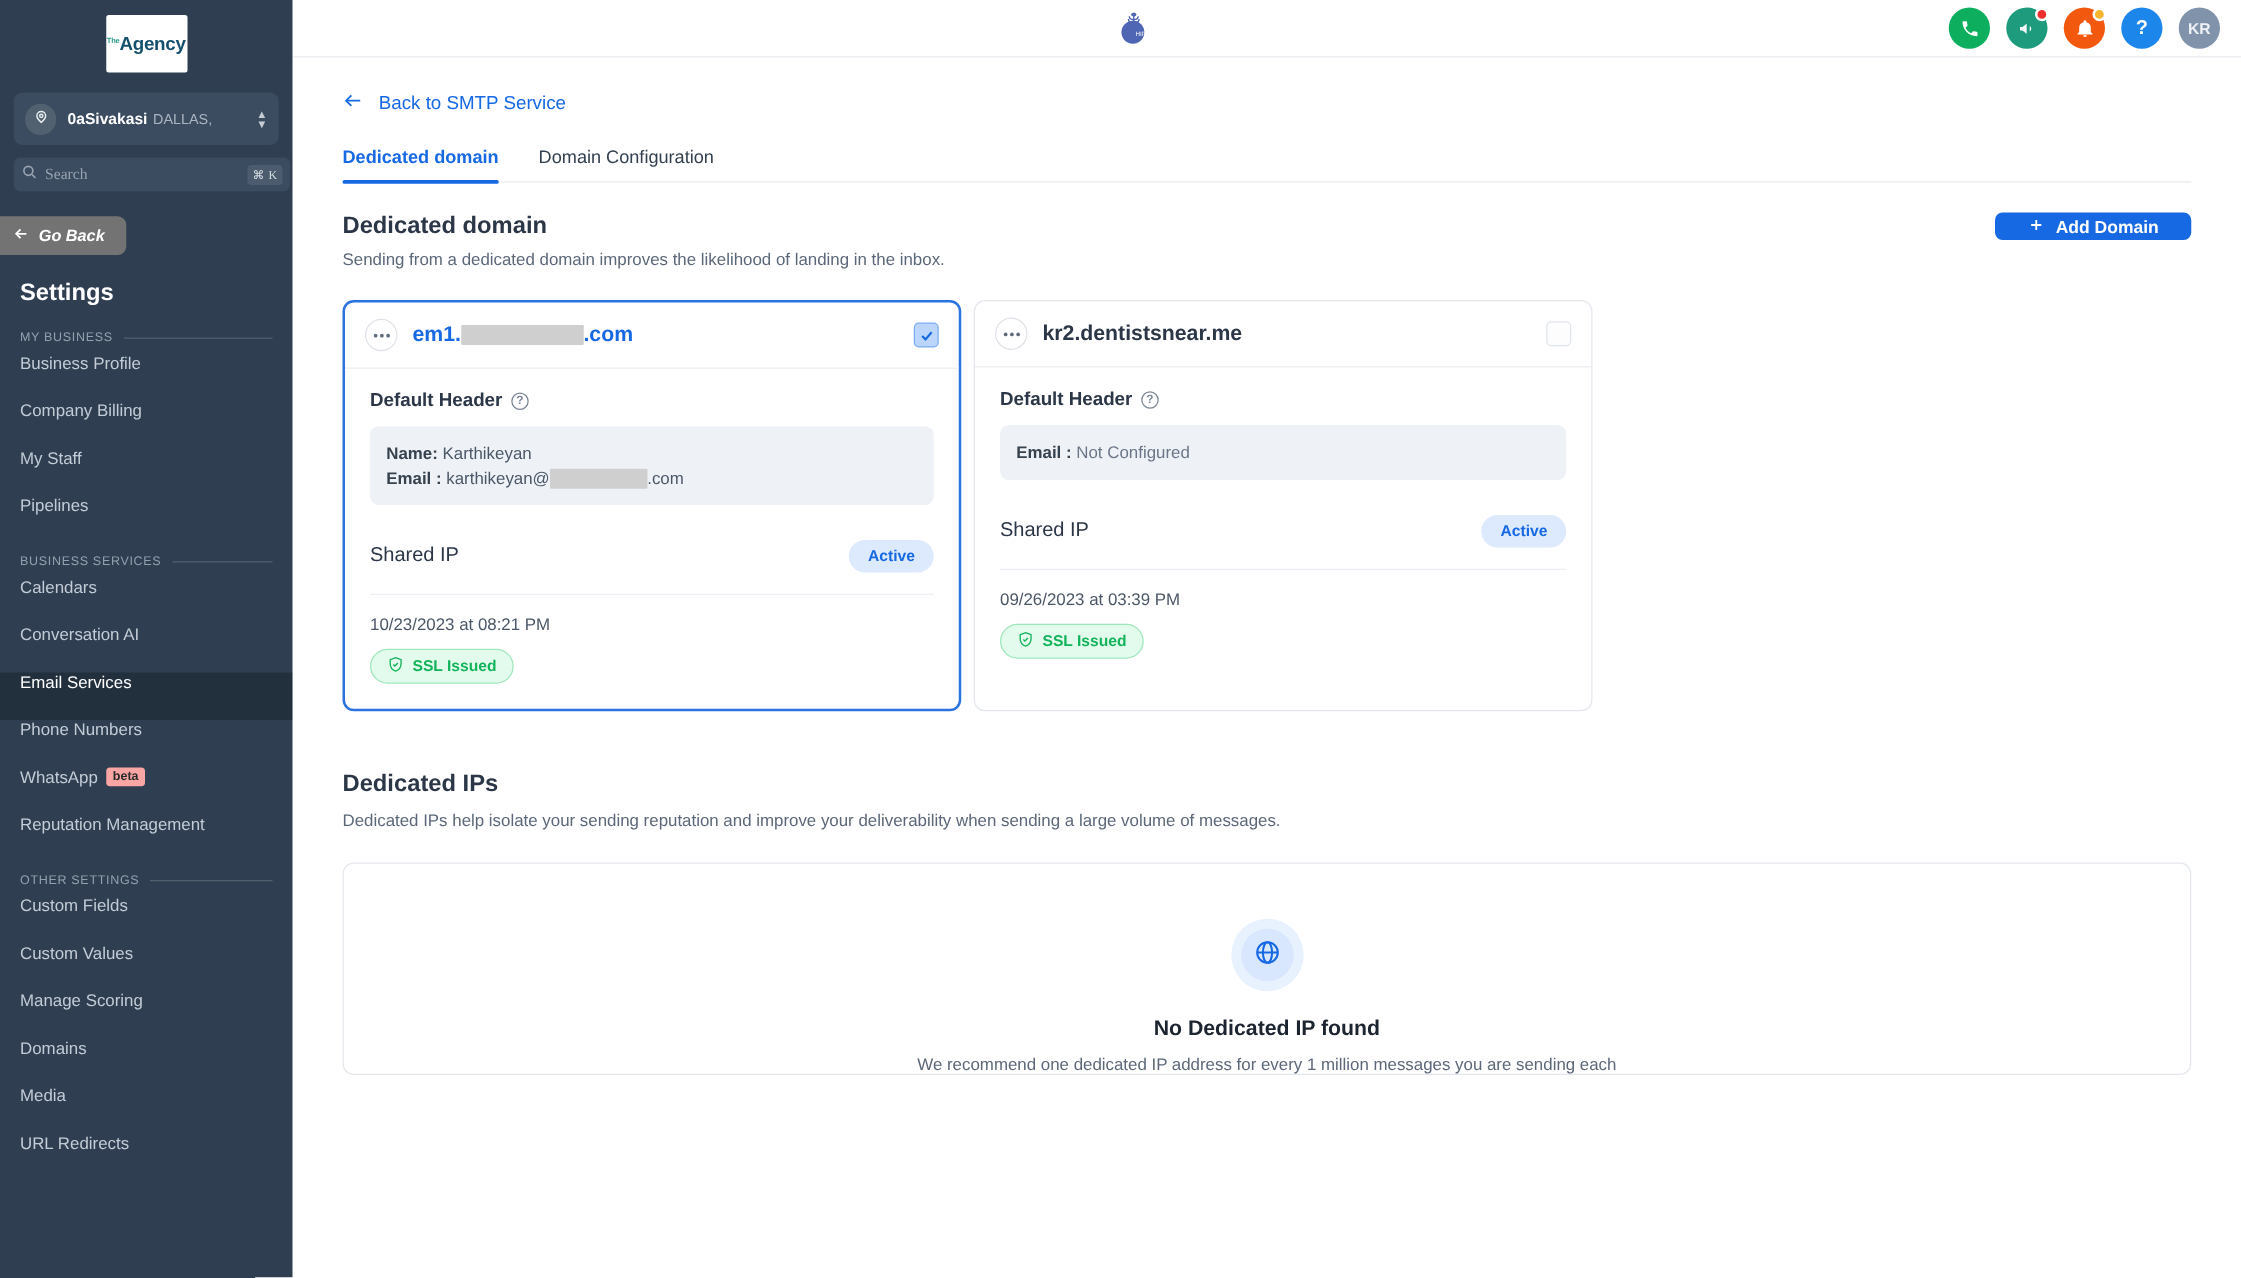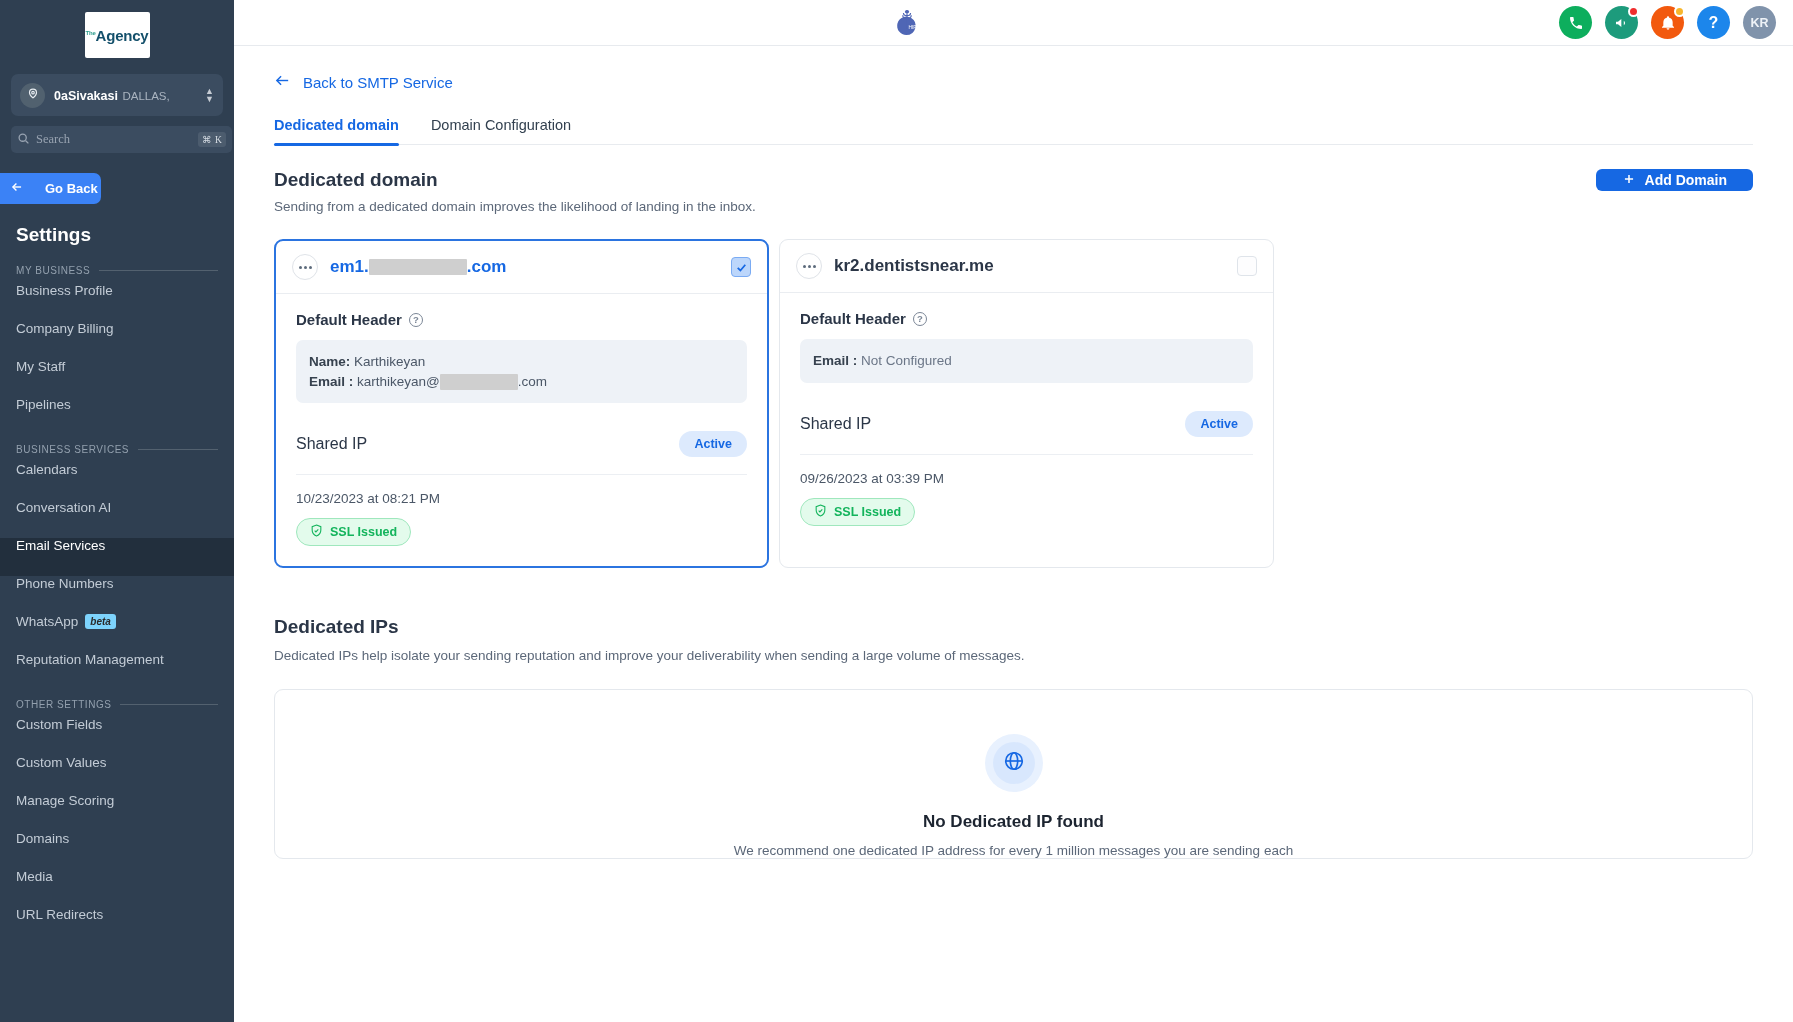--- a/index.html
+++ b/index.html
@@ -50,44 +50,44 @@
     color: #e6eaee; font-size: 12.5px; font-family: inherit;
   }
   .search-box input::placeholder { color: #98a3b1; }
   .kbd {
     background: #4c5c6e; border-radius: 3px; color: #d5dce3;
     font-size: 9.5px; padding: 2px 4px; letter-spacing: .5px; white-space: nowrap;
   }
 
   .goback {
     margin-top: 20px; width: 101px; height: 31px;
-    background: #3b82f6; border-radius: 0 7px 7px 0;
-    display: flex; align-items: center; gap: 21px; padding-left: 10px;
-    color: #ffffff; font-size: 13px; font-weight: 700; cursor: pointer;
+    background: #737373; border-radius: 0 7px 7px 0;
+    display: flex; align-items: center; gap: 7px; padding-left: 10px;
+    color: #ffffff; font-size: 13px; font-weight: 700; cursor: pointer; font-style: italic;
   }
   .settings-title {
     margin: 20px 0 0 16px; color: #ffffff; font-size: 19px; font-weight: 700;
   }
   .nav-scroll { margin-top: 10px; flex: 1; overflow: hidden; }
   .nav-sec {
     display: flex; align-items: center; gap: 9px;
     padding: 9px 16px 7px 16px;
   }
   .nav-sec-label {
     color: #93a0ae; font-size: 10px; letter-spacing: .55px; white-space: nowrap;
   }
   .nav-sec-line { flex: 1; height: 1px; background: #53616f; }
   .nav-item {
     height: 38px; display: flex; align-items: flex-start; gap: 7px;
     padding: 0 16px; color: #c3ccd6; font-size: 13.5px; cursor: pointer;
   }
   .nav-item.active { background: #222f3d; color: #ffffff; }
   .badge-beta {
-    background: #7dd3fc; color: #2a2a2a; font-size: 10px; font-weight: 700;
-    border-radius: 3px; padding: 1px 5px; line-height: 13px; font-style: italic;
+    background: #fca5a5; color: #2a2a2a; font-size: 10px; font-weight: 700;
+    border-radius: 3px; padding: 1px 5px; line-height: 13px;
   }
 
   
   .main { flex: 1; height: 1022px; display: flex; flex-direction: column; background: #fff; overflow: hidden; }
   .topbar {
     height: 46px; min-height: 46px; background: #ffffff;
     border-bottom: 1px solid #e7eaee;
     display: flex; align-items: center; justify-content: space-between;
     padding: 0 17px 0 20px;
   }

